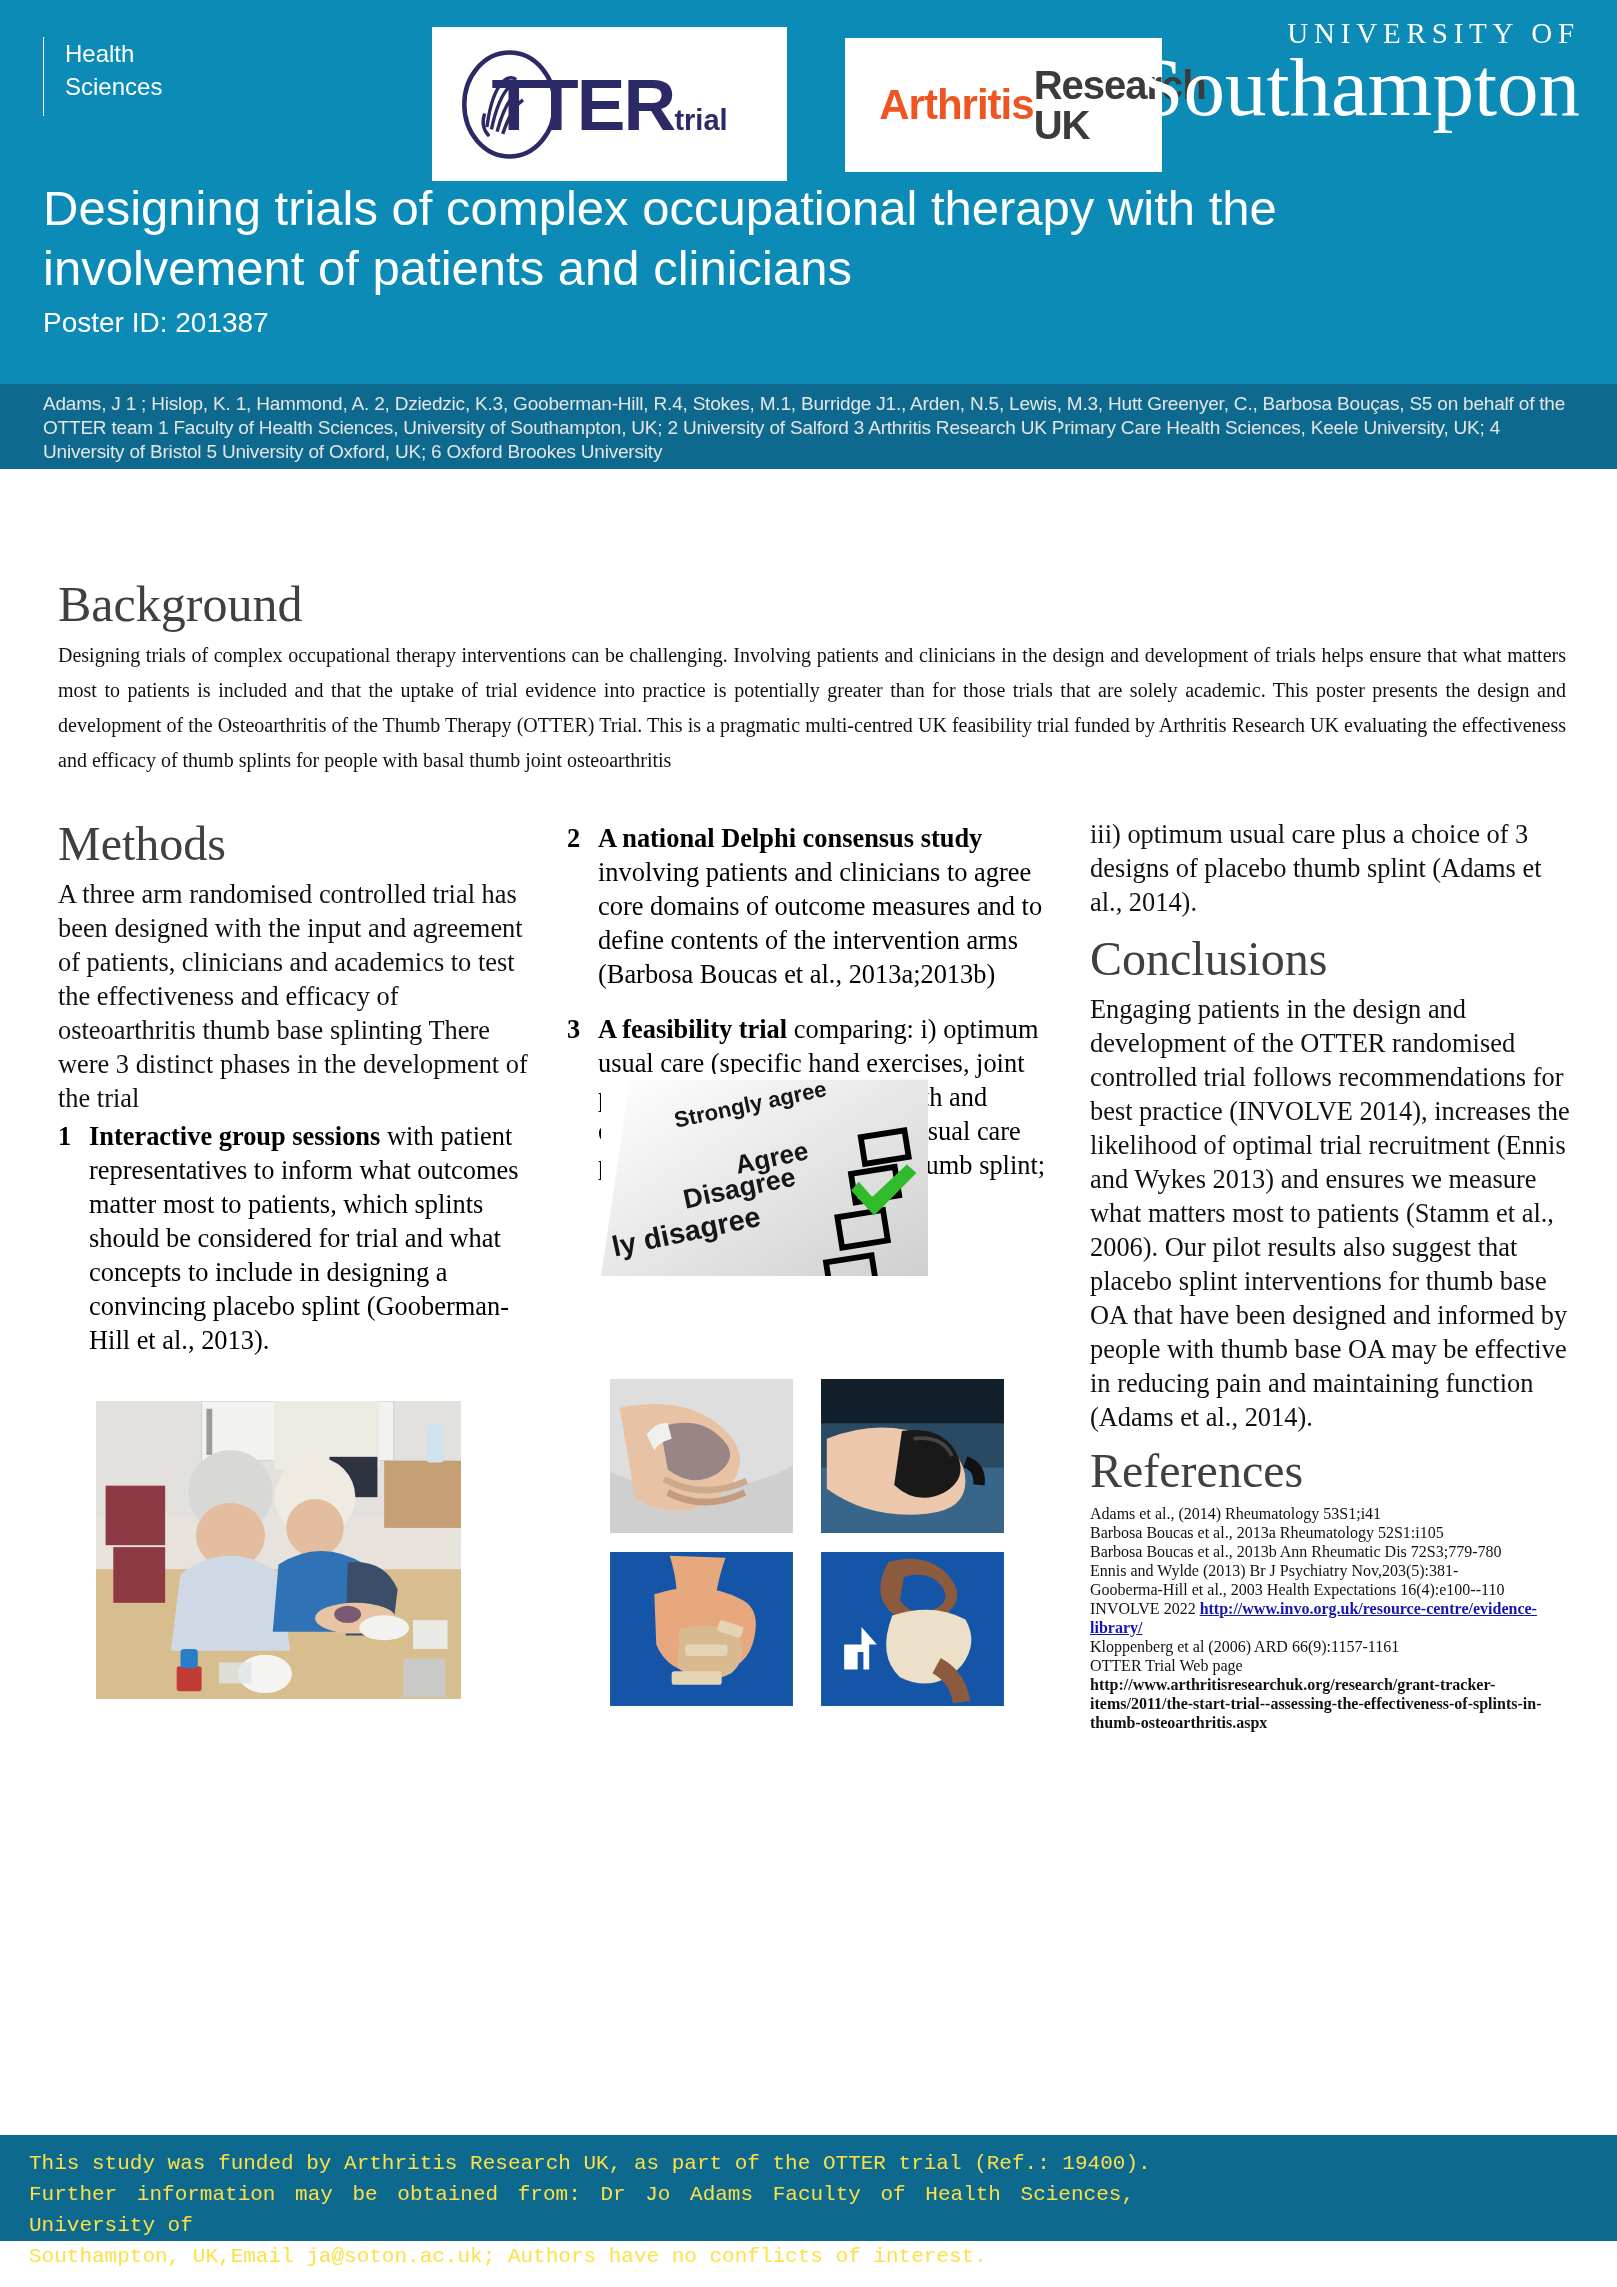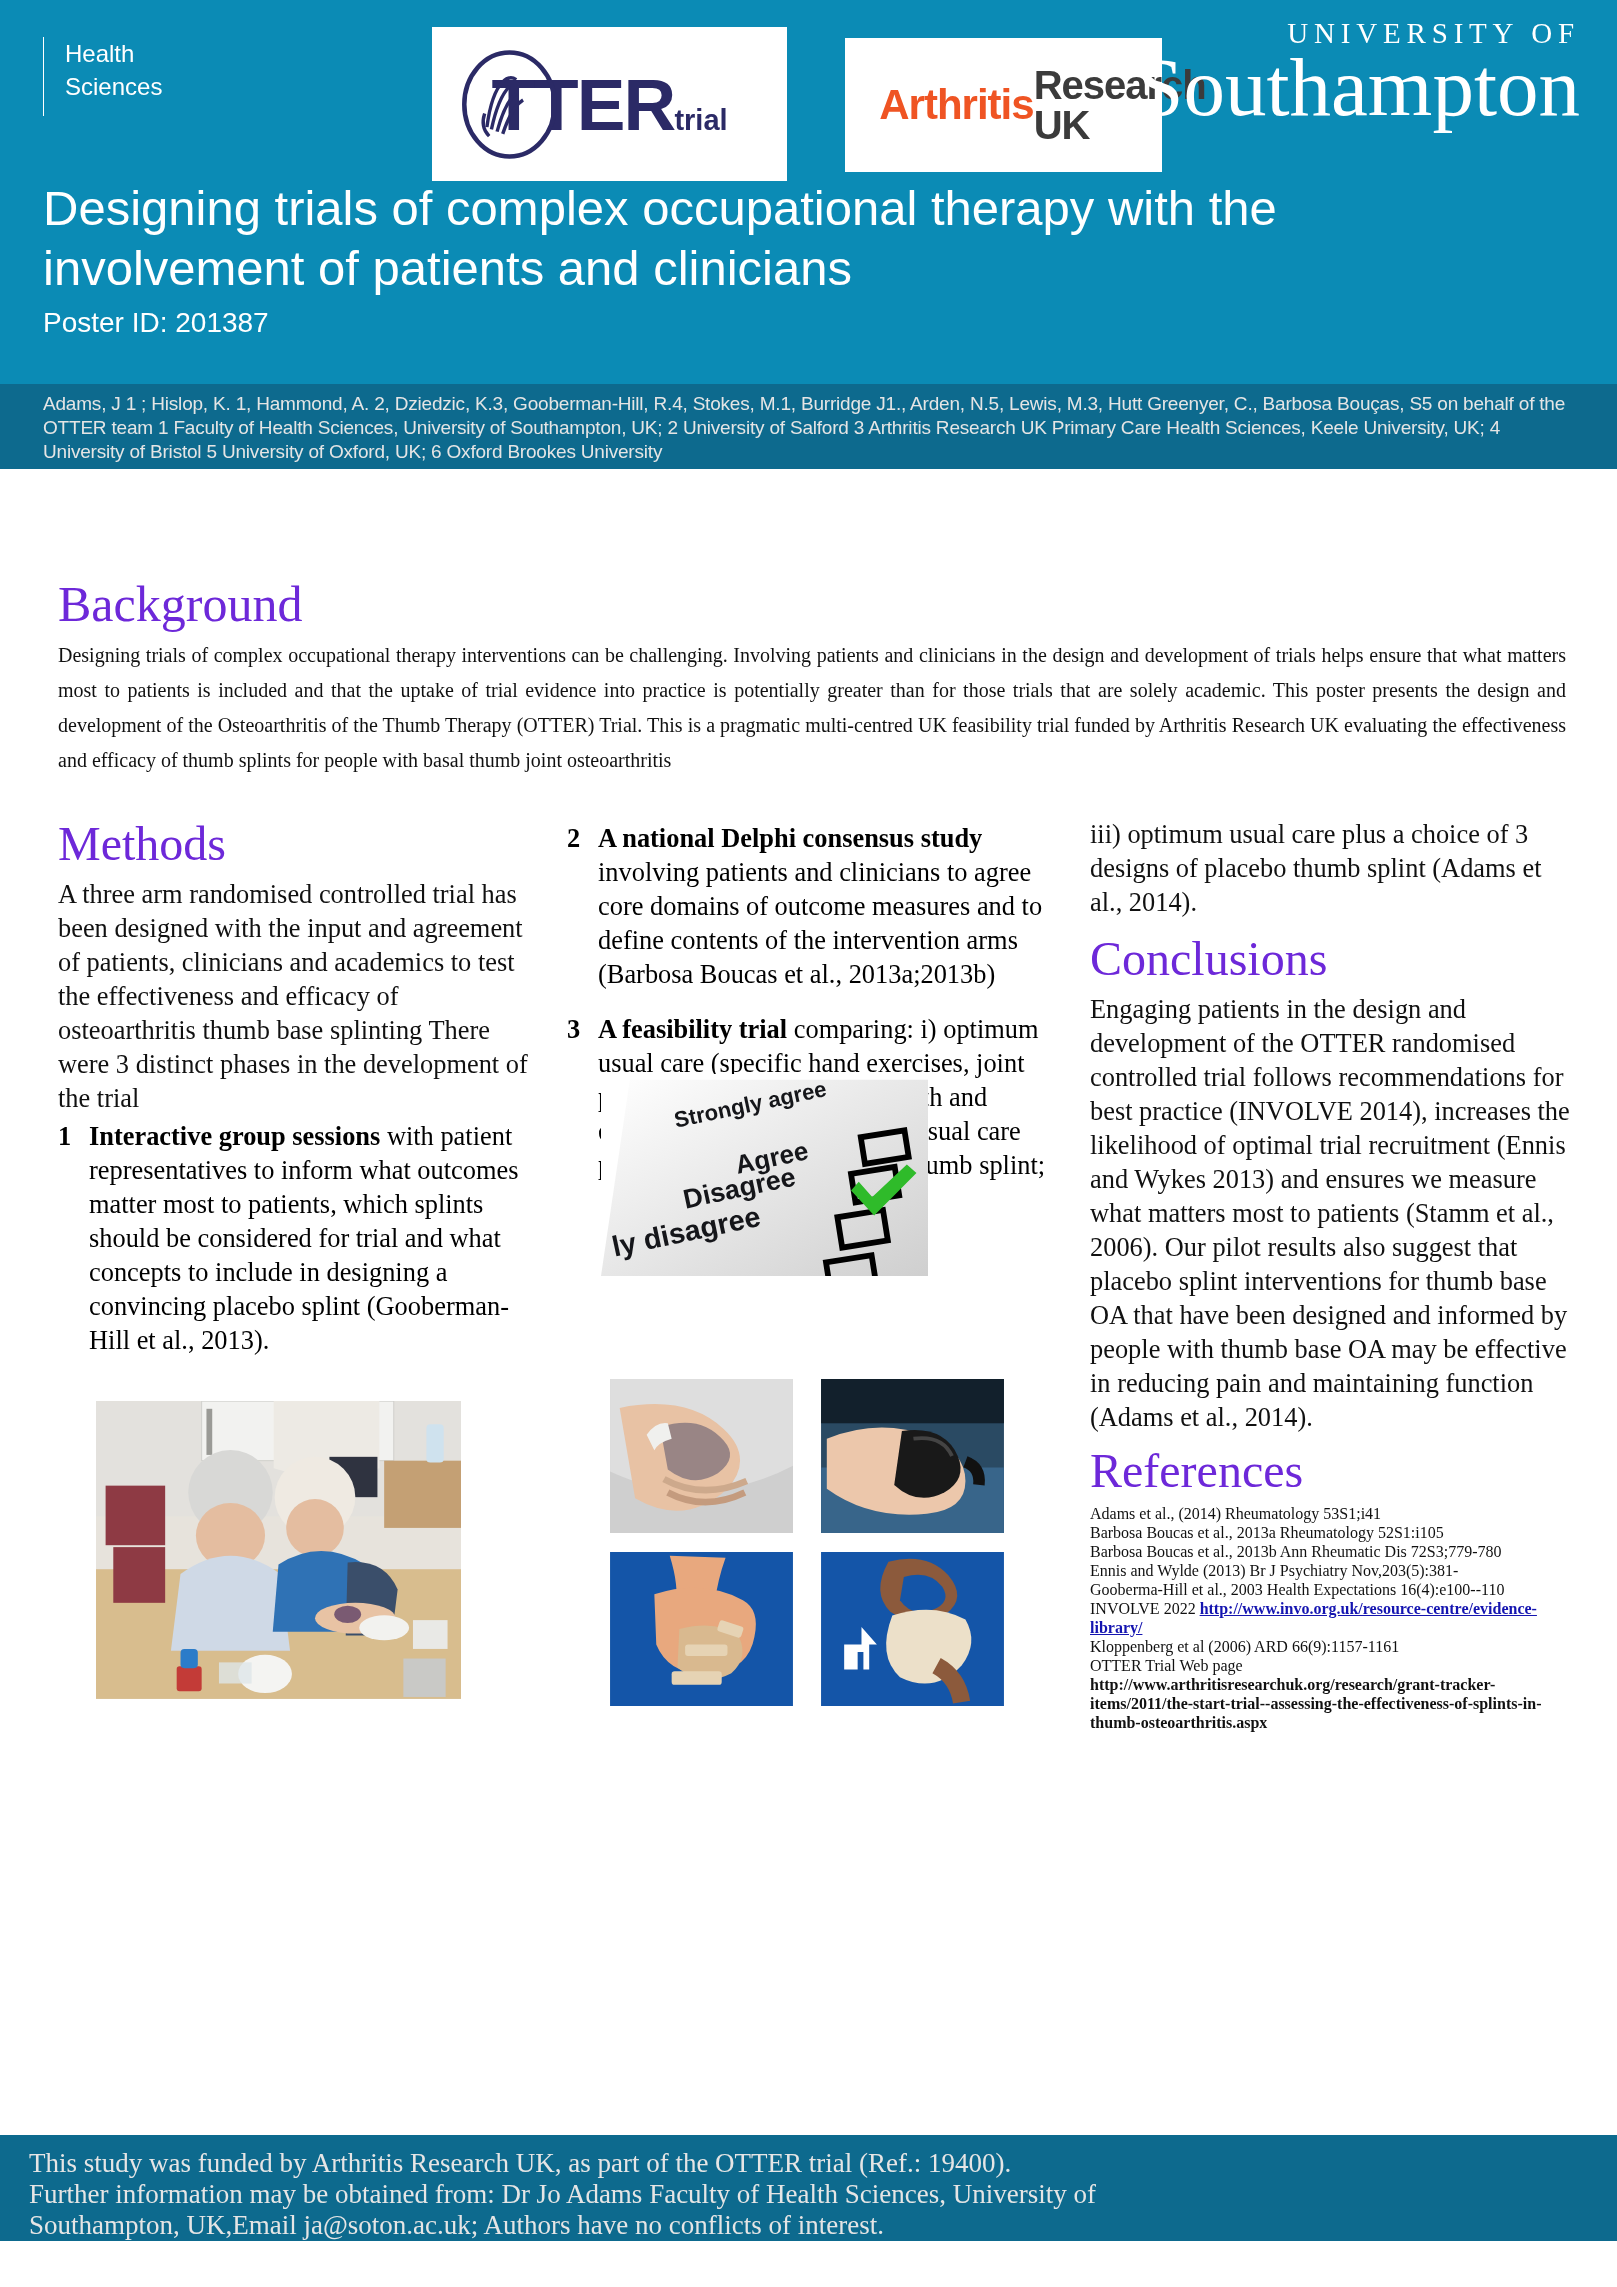--- a/index.html
+++ b/index.html
@@ -29,21 +29,21 @@
       font-family:"Liberation Sans",sans-serif;font-size:49px;line-height:60px;font-weight:400;}
   .hdr-posterid{position:absolute;left:43px;top:307px;color:#fff;
       font-family:"Liberation Sans",sans-serif;font-size:28px;}
 
   .authors{position:absolute;left:0;top:384px;width:1618px;height:85px;background:#0d6a8e;}
   .authors-inner{padding:7.7px 43px 0 43px;color:#e5e5e5;font-family:"Liberation Sans",sans-serif;
      font-size:19px;line-height:24px;letter-spacing:-0.2px;}
 
   
   .content{position:absolute;left:0;top:538px;width:1618px;}
-  h2.sec{color:#6d28d9;font-family:"Liberation Serif",serif;font-weight:400;margin:0 0 5.8px 0;}
+  h2.sec{color:#404040;font-family:"Liberation Serif",serif;font-weight:400;margin:0 0 5.8px 0;}
   .bg-block{position:absolute;left:58px;top:38px;width:1508px;}
   .bg-block h2.sec{font-size:50px;line-height:56px;}
   .bg-body{font-size:20px;line-height:35px;color:#111;text-align:justify;}
 
   .cols{position:absolute;left:0;top:279px;width:1618px;}
   .col{position:absolute;top:0;}
   .col1{left:58px;width:480px;}
   .col2{left:567px;width:480px;}
   .col3{left:1090px;width:480px;}
   .col h2.sec{font-size:48px;line-height:54px;}
@@ -64,22 +64,22 @@
   .sp3{left:0;top:173px;}
   .sp4{left:211px;top:173px;}
 
   
   .refs{margin-top:3.8px;font-size:16px;line-height:19px;color:#111;font-family:"Liberation Serif",serif;}
   .refs .link{color:#1414b0;font-weight:bold;text-decoration:underline;}
   .refs .bold{font-weight:bold;}
 
   
   .footer{position:absolute;left:0;top:2135px;width:1618px;height:106px;background:#0d6a8e;}
-  .footer-inner{padding:13.4px 29px 0 29px;color:#e5e5e5;font-family:Liberation Serif, serif;
-     font-size:27px;line-height:31px;}
+  .footer-inner{padding:13.4px 29px 0 29px;color:#fde047;font-family:Liberation Mono, monospace;
+     font-size:21px;line-height:31px;}
   .footer-line2{text-align:justify;width:1105px;}
 </style>
 </head>
 <body>
 
 <div class="poster">
 
   <div class="header">
 
     <div class="hdr-logos">

